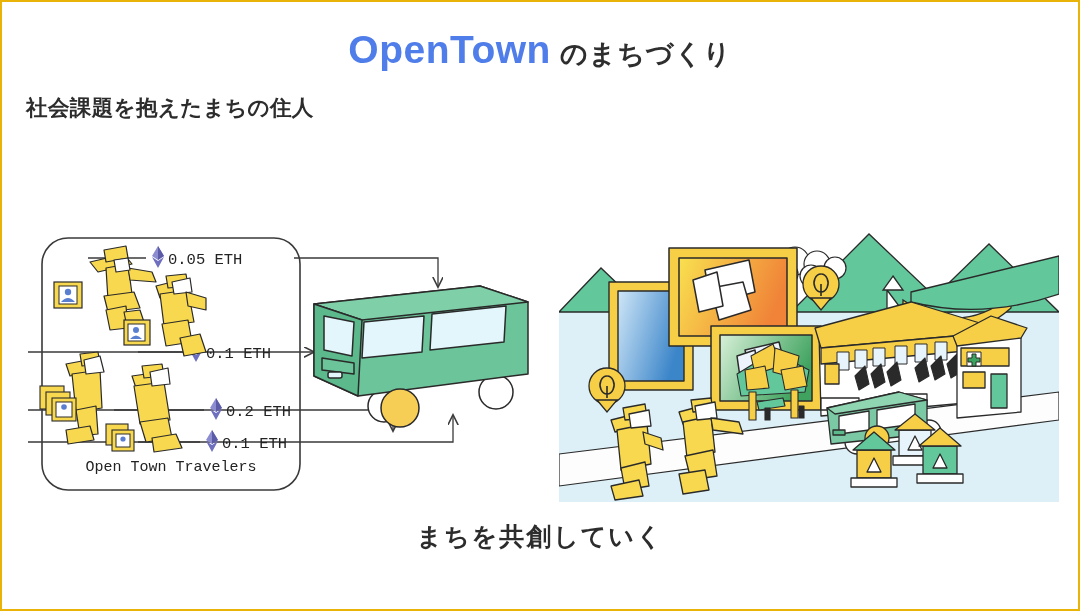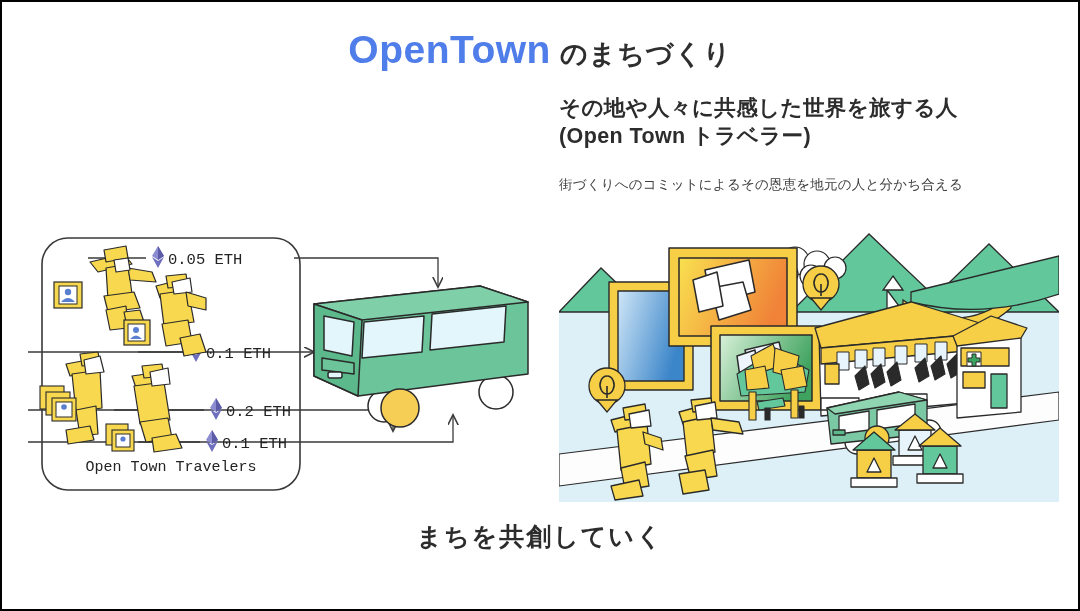--- a/index.html
+++ b/index.html
@@ -8,21 +8,21 @@
     background: #ffffff;
   }
   body {
     font-family: "Liberation Sans", "DejaVu Sans", sans-serif;
   }
   .page {
     position: relative;
     width: 1080px;
     height: 611px;
     background: #ffffff;
-    border: 2px solid #000000;
+    border: 2px solid #eab308;
     box-sizing: border-box;
     overflow: hidden;
   }
 
   
   .title-wrap {
     position: absolute;
     top: 26px;
     left: 0;
     width: 100%;
@@ -110,26 +110,23 @@
 </head>
 <body>
 
 <div class="page">
 
   <div class="title-wrap">
     <span class="title-brand">OpenTown</span><span class="title-suffix">のまちづくり</span>
   </div>
 
   <div class="col-left">
+    <h2 class="col-heading">社会課題を抱えたまちの住人</h2>
   </div>
 
-  <div class="col-right">
-    <h2 class="col-heading"><span>その地や人々に共感した世界を旅する人</span><span class="hl2">(Open Town トラベラー)</span></h2>
-    <p class="col-body right-body">街づくりへのコミットによるその恩恵を地元の人と分かち合える</p>
-  </div>
 
   <div class="fig-left">
     <svg width="510" height="282" viewBox="0 0 510 282" xmlns="http://www.w3.org/2000/svg">
       <defs>
         <marker id="arrowEnd" markerWidth="9" markerHeight="9" refX="7" refY="4" orient="auto">
           <path d="M0,0 L8,4 L0,8" fill="none" stroke="#3a3a3a" stroke-width="1.2"></path>
         </marker>
       </defs>
 
       <rect x="14" y="14" width="258" height="252" rx="26" ry="26" fill="#ffffff" stroke="#3a3a3a" stroke-width="1.6"></rect>

